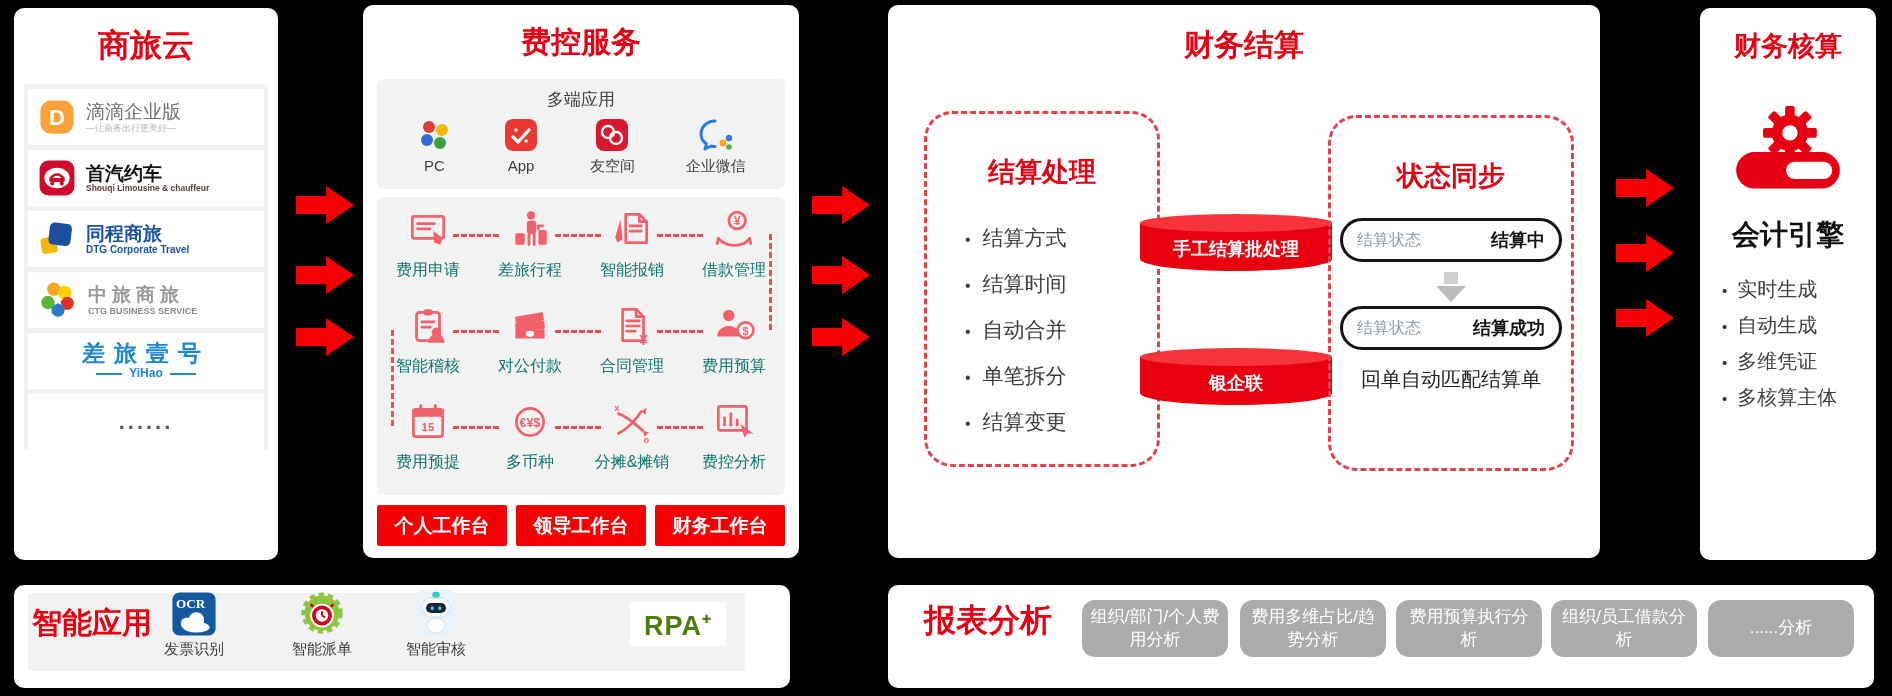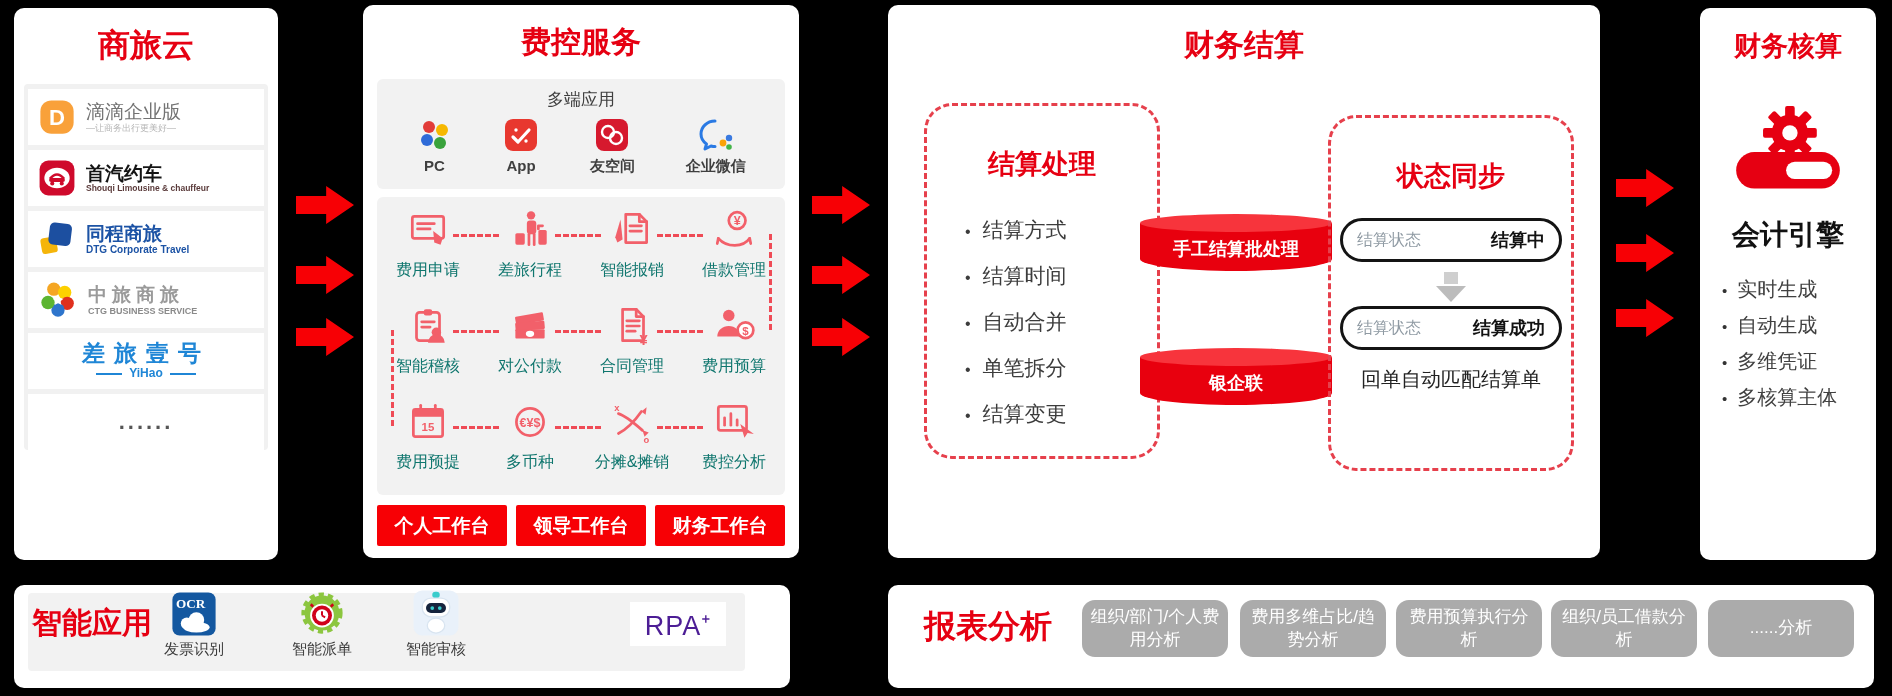--- a/index.html
+++ b/index.html
@@ -34,40 +34,40 @@
   .c-dots{justify-content:center;}
   .c-dots .prov-name{color:#555;font-size:22px;letter-spacing:3px;}
 
   
   #p-expense{left:363px;top:5px;width:436px;height:553px;}
   #p-expense .ptitle{font-size:30px;padding-top:17px;}
   .graybox{position:absolute;left:14px;width:408px;background:#f2f2f2;border-radius:6px;}
   #multi-box{top:74px;height:110px;}
   .mt-title{text-align:center;font-size:17px;color:#3f3f3f;padding-top:9px;}
   .mt-row{display:flex;justify-content:space-around;padding:6px 14px 0 14px;}
-  .mt-item{display:flex;flex-direction:column;align-items:center;gap:4px;font-weight:bold;}
+  .mt-item{display:flex;flex-direction:column;align-items:center;gap:4px;}
   .mt-item .lbl{font-size:15px;color:#3f3f3f;}
   #feat-box{top:192px;height:298px;}
   .feat-grid{position:relative;display:grid;grid-template-columns:repeat(4,1fr);padding-top:10px;height:288px;}
   .feat-cell{display:flex;flex-direction:column;align-items:center;justify-content:flex-start;height:95px;position:relative;z-index:2;}
   .feat-cell .lbl{font-size:16px;color:#0f766e;margin-top:7px;}
   .fi{width:46px;height:46px;}
   .fi .st{stroke:#f2606a;stroke-width:2.6;fill:none;stroke-linecap:round;stroke-linejoin:round;}
   .fi .fl{fill:#f2606a;}
   .dash{position:absolute;z-index:1;}
   .dash-h{border-top:3px dashed #ef4b56;height:0;width:46px;}
   .dash-v{border-left:3px dashed #ef4b56;width:0;}
   .wb-row{position:absolute;left:14px;top:500px;width:408px;display:flex;gap:9px;}
   .wb-btn{flex:1;height:41px;background:#f70005;color:#fff;font-size:19px;font-weight:800;display:flex;align-items:center;justify-content:center;border-radius:2px;}
 
   
   #p-settle{left:888px;top:5px;width:712px;height:553px;}
   #p-settle .ptitle{font-size:30px;padding-top:20px;}
   .dashbox{position:absolute;border:3px dashed #e6404c;border-radius:28px;}
-  #box-proc{left:36px;top:98px;width:230px;height:350px;}
+  #box-proc{left:36px;top:106px;width:230px;height:350px;}
   .dbtitle{text-align:center;color:#e60012;font-size:27px;font-weight:800;margin-top:40px;}
   .proc-list{list-style:none;margin:26px 0 0 38px;padding:0;}
   .proc-list li{font-size:21px;color:#3c3c3c;line-height:44px;}
   .proc-list li::before{content:"•";color:#3c3c3c;margin-right:12px;font-size:16px;}
   .cylinder{position:absolute;width:192px;height:48px;background:#e8000e;border-radius:0 0 50% 50% / 0 0 12px 12px;}
   .cylinder::before{content:"";position:absolute;top:-9px;left:0;width:100%;height:18px;background:#f7343c;border-radius:50%;}
   .cyl-txt{position:relative;z-index:2;display:block;text-align:center;color:#fff;font-weight:800;font-size:18px;line-height:52px;}
   #cyl1{left:252px;top:218px;}
   #cyl2{left:252px;top:352px;}
   #box-sync{left:440px;top:110px;width:240px;height:350px;}
@@ -91,25 +91,25 @@
   
   #p-smart{left:14px;top:585px;width:776px;height:103px;}
   .smart-gray{position:absolute;left:14px;top:8px;width:717px;height:78px;background:#f2f2f2;border-radius:4px;}
   .smart-title{position:absolute;left:18px;top:18px;font-size:30px;font-weight:800;color:#e60012;}
   .smart-item{position:absolute;display:flex;flex-direction:column;align-items:center;gap:2px;}
   .smart-item .lbl{font-size:15px;color:#3c3c3c;}
   #si-ocr{left:150px;top:5px;}
   #si-dispatch{left:278px;top:3px;}
   #si-audit{left:392px;top:3px;}
   #si-rpa{left:616px;top:17px;}
-  .rpa-card{background:#fff;width:96px;height:44px;display:flex;align-items:center;justify-content:center;color:#4c1d95;font-weight:400;font-size:27px;letter-spacing:1px;}
+  .rpa-card{background:#fff;width:96px;height:44px;display:flex;align-items:center;justify-content:center;color:#4d7c0f;font-weight:700;font-size:27px;letter-spacing:1px;}
 
   
   #p-report{left:888px;top:585px;width:986px;height:103px;}
-  .report-title{position:absolute;left:36px;top:20px;font-size:32px;font-weight:800;color:#e60012;}
+  .report-title{position:absolute;left:36px;top:14px;font-size:32px;font-weight:800;color:#e60012;}
   .rep-btn{position:absolute;top:15px;width:146px;height:57px;background:#ababab;border-radius:13px;color:#fff;font-size:17px;line-height:1.3;display:flex;align-items:center;justify-content:center;text-align:center;padding:2px 6px;box-sizing:border-box;}
   #rb0{left:194px;} #rb1{left:352px;} #rb2{left:508px;} #rb3{left:663px;} #rb4{left:820px;}
 
   
   .r-arrow{position:absolute;width:58px;height:38px;background:#f70005;}
   .r-arrow{clip-path:polygon(0 26%,52% 26%,52% 0,100% 50%,52% 100%,52% 74%,0 74%);}
 </style>
 </head>
 <body>
 

